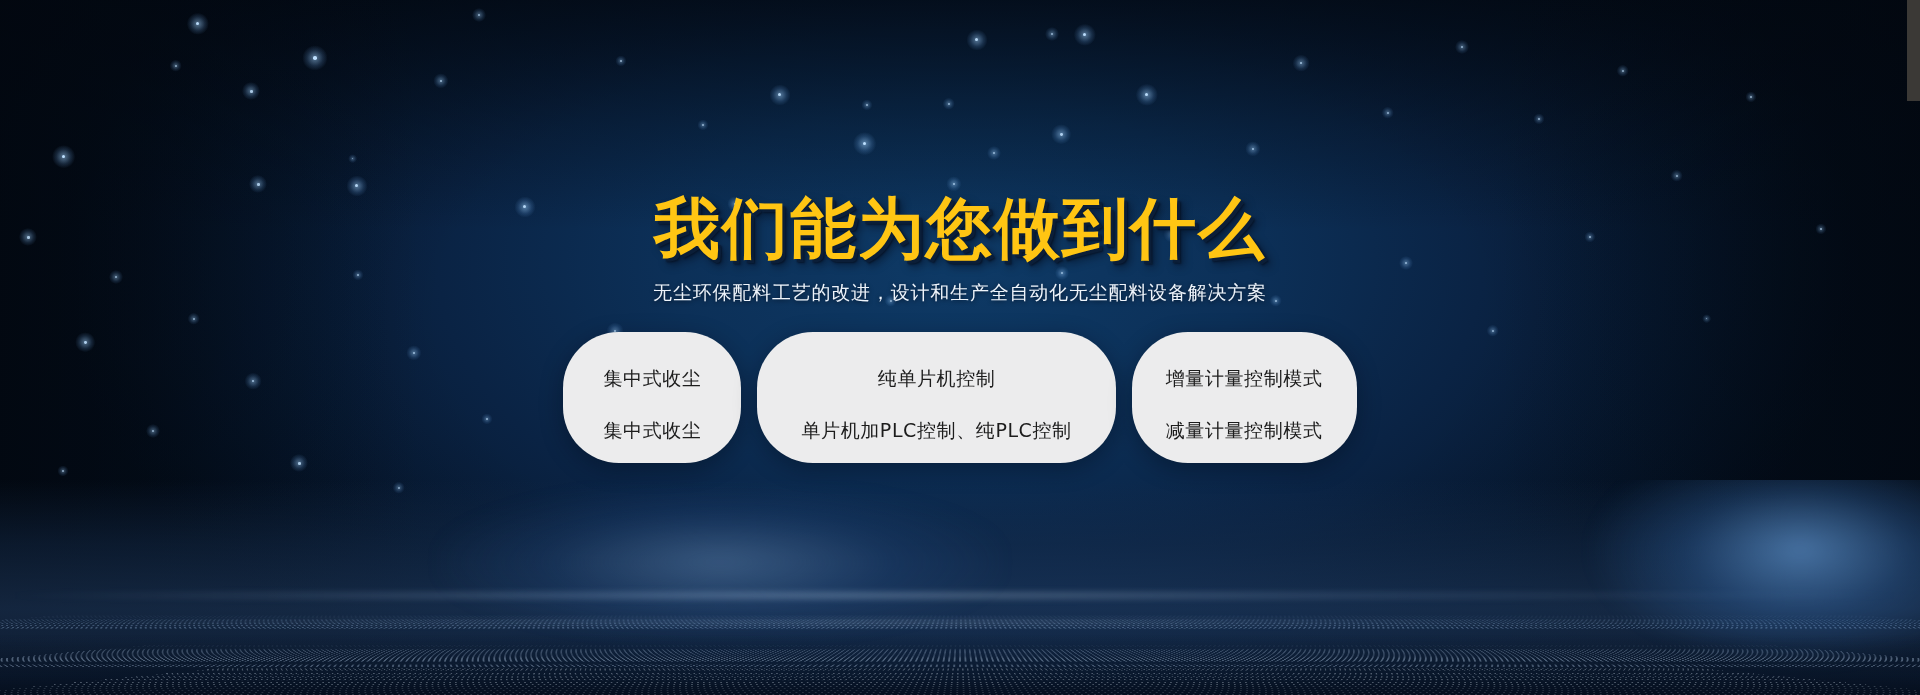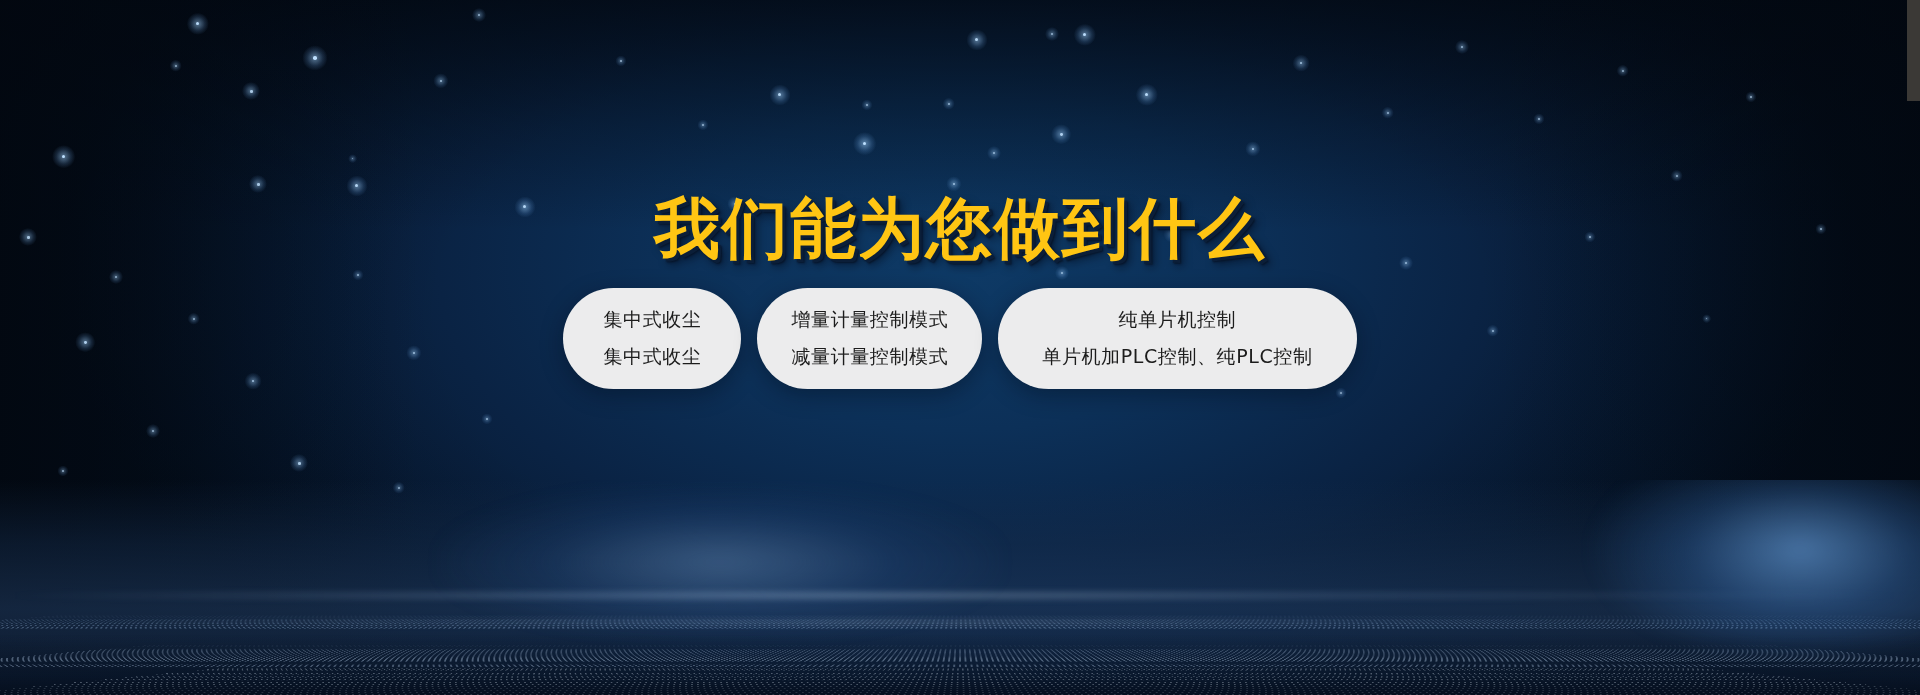--- a/index.html
+++ b/index.html
@@ -185,20 +185,21 @@
     min-width:178px;
     display:flex; flex-direction:column; align-items:center; gap:11px;
     box-shadow:0 6px 22px rgba(2,10,24,0.38);
   }
   .pill-line {
     font-size:19px;
     color:#1c1c1c;
     letter-spacing:0.6px;
     white-space:nowrap;
     font-family:"DejaVu Sans","Liberation Sans", sans-serif;
+    margin-top:15px;
   }
   .pill-3 { padding-left:44px; padding-right:44px; }
 
   
   .scroll-track {
     position:absolute; right:0; top:0; width:13px; height:695px;
     background:rgba(6,16,30,0.0);
   }
   .scroll-thumb {
     position:absolute; right:0; top:0; width:13px; height:101px;
@@ -287,38 +288,39 @@
     <div class="mesh-glow-mid"></div>
     <div class="mesh-glow-right"></div>
     <div class="mesh-bottomfade"></div>
   </div>
 
   <div class="content">
 
     <h1 class="hero-title">我们能为您做到什么</h1>
 
 
+    <p class="hero-sub">无尘环保配料工艺的改进，设计和生产全自动化无尘配料设备解决方案</p>
 
     <div class="pills">
 
       <div class="pill">
         <span class="pill-line">集中式收尘</span>
         <span class="pill-line">集中式收尘</span>
       </div>
 
+      <div class="pill pill-3">
+        <span class="pill-line">纯单片机控制</span>
+        <span class="pill-line">单片机加PLC控制、纯PLC控制</span>
+      </div>
+
       <div class="pill">
         <span class="pill-line">增量计量控制模式</span>
         <span class="pill-line">减量计量控制模式</span>
       </div>
 
-      <div class="pill pill-3">
-        <span class="pill-line">纯单片机控制</span>
-        <span class="pill-line">单片机加PLC控制、纯PLC控制</span>
-      </div>
-
     </div>
   </div>
 
   <div class="scroll-track">
     <div class="scroll-thumb"></div>
   </div>
 
 </div>
 
 </body></html>

